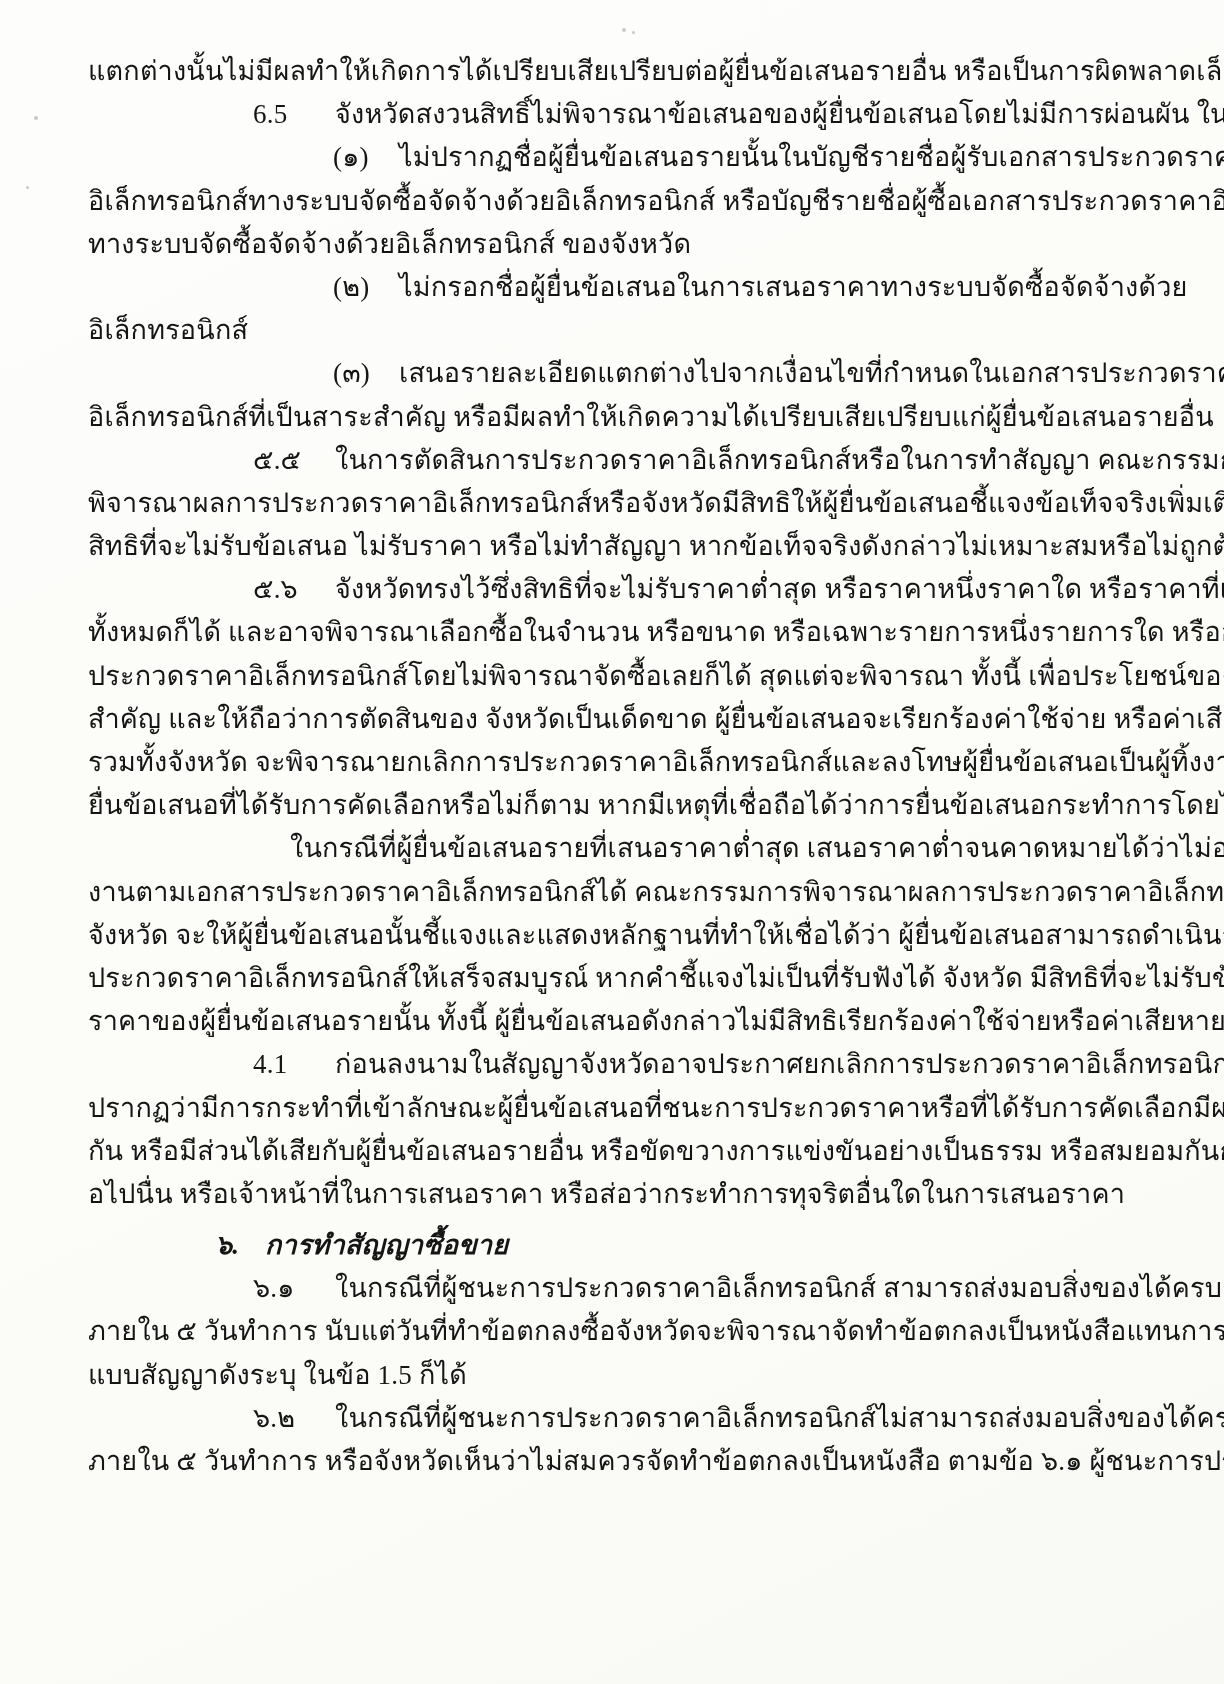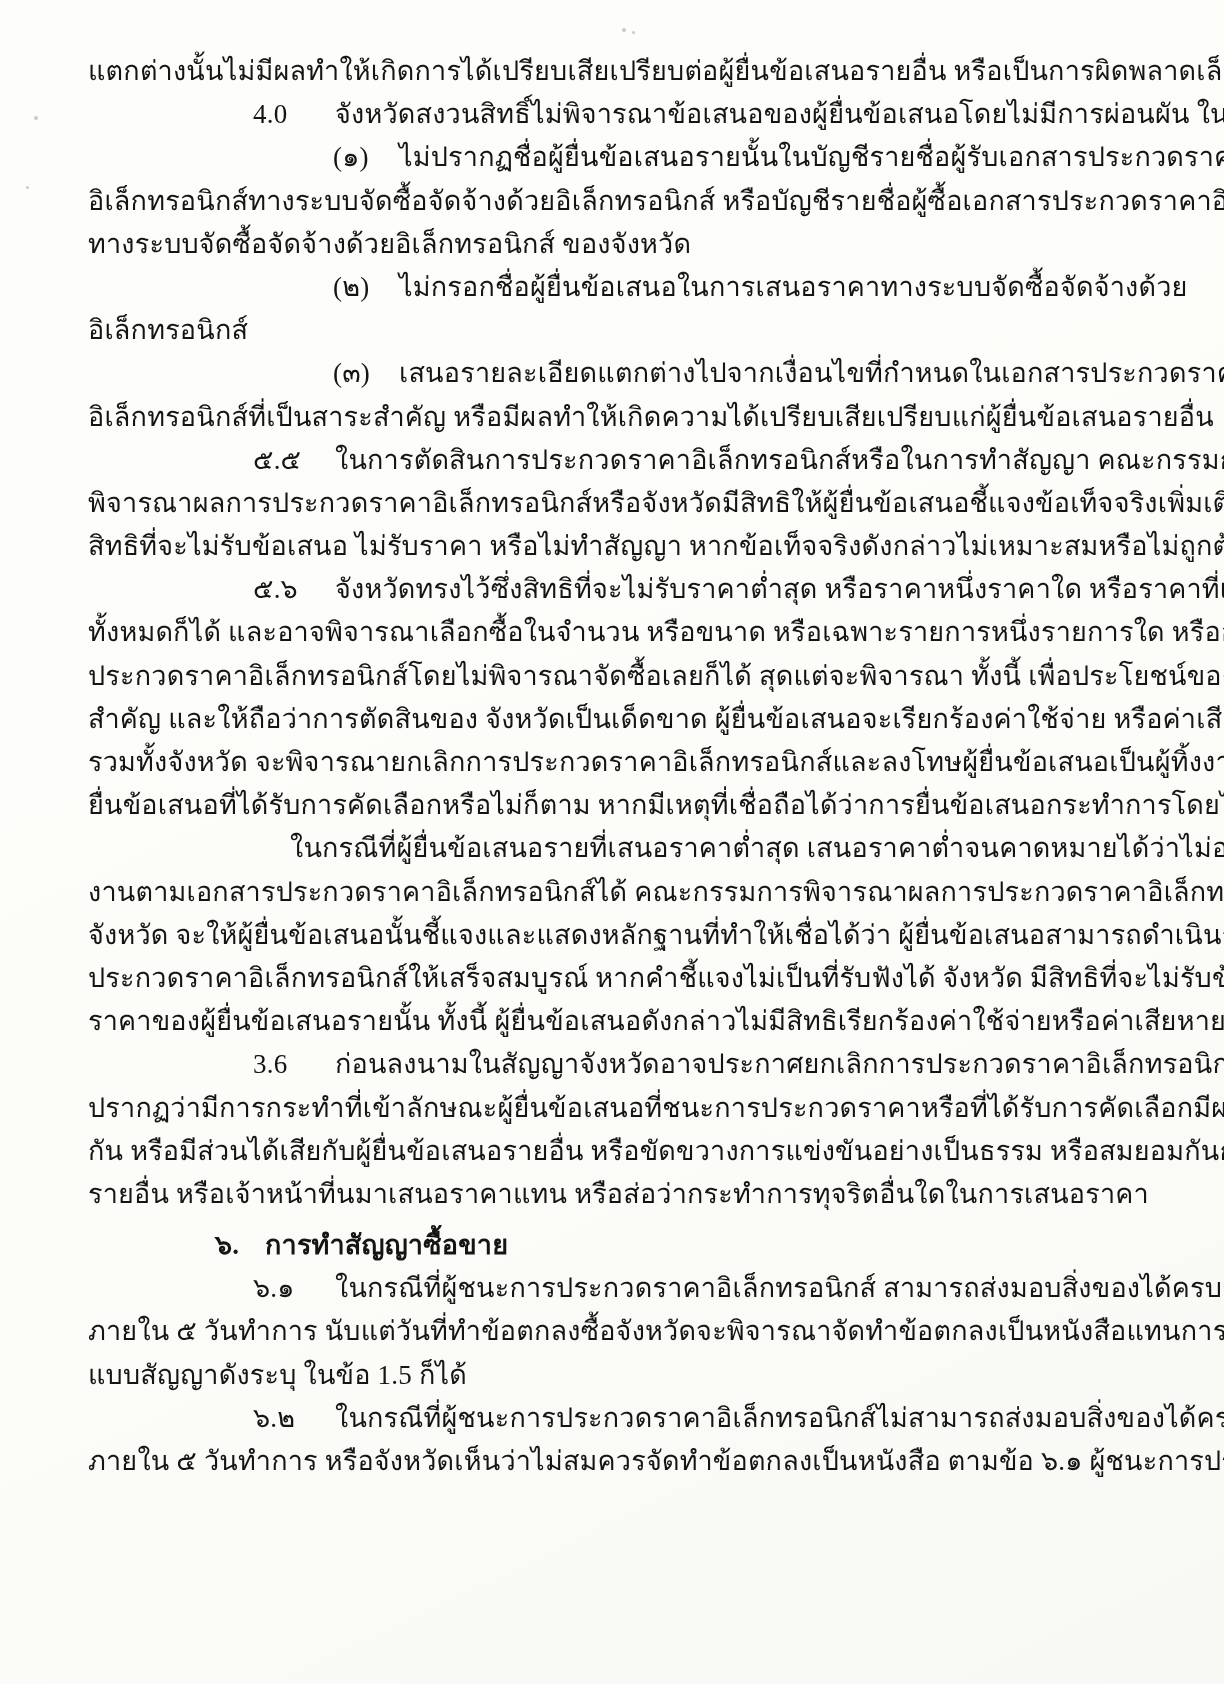--- a/index.html
+++ b/index.html
@@ -29,41 +29,41 @@
     letter-spacing: 0.2px;
   }
   .line.section { padding-left: 165px; }
   .line.item    { padding-left: 245px; }
   .line.para    { padding-left: 202px; }
   .line.heading { padding-left: 127px; margin-top: 8px; }
   .num { display: inline-block; vertical-align: top; }
   .section > .num { width: 82px; }
   .item    > .num { width: 66px; }
   .heading > .num { width: 50px; }
-  .bold { font-weight: bold; }
+  .bold { font-weight: bold; font-style: italic; }
   .speck {
     position: absolute;
     background: #9aa099;
     border-radius: 50%;
     opacity: 0.55;
   }
 </style>
 </head>
 <body>
 
 <div class="page">
 
   <div class="speck" style="left:622px; top:28px; width:4px; height:4px;"></div>
   <div class="speck" style="left:632px; top:31px; width:3px; height:3px;"></div>
   <div class="speck" style="left:34px; top:116px; width:4px; height:4px;"></div>
   <div class="speck" style="left:26px; top:186px; width:3px; height:3px;"></div>
 
   <div class="lines">
       <div class="line none"><span class="txt">แตกต่างนั้นไม่มีผลทำให้เกิดการได้เปรียบเสียเปรียบต่อผู้ยื่นข้อเสนอรายอื่น หรือเป็นการผิดพลาดเล็กน้อย คณะกรรม</span></div>
-      <div class="line section"><span class="num">4.0</span><span class="txt">จังหวัดสงวนสิทธิ์ไม่พิจารณาข้อเสนอของผู้ยื่นข้อเสนอโดยไม่มีการผ่อนผัน ในกรณีดัง</span></div>
+      <div class="line section"><span class="num">6.5</span><span class="txt">จังหวัดสงวนสิทธิ์ไม่พิจารณาข้อเสนอของผู้ยื่นข้อเสนอโดยไม่มีการผ่อนผัน ในกรณีดัง</span></div>
       <div class="line item"><span class="num">(๑)</span><span class="txt">ไม่ปรากฏชื่อผู้ยื่นข้อเสนอรายนั้นในบัญชีรายชื่อผู้รับเอกสารประกวดราคา</span></div>
       <div class="line none"><span class="txt">อิเล็กทรอนิกส์ทางระบบจัดซื้อจัดจ้างด้วยอิเล็กทรอนิกส์ หรือบัญชีรายชื่อผู้ซื้อเอกสารประกวดราคาอิเล็กทรอนิกส์</span></div>
       <div class="line none"><span class="txt">ทางระบบจัดซื้อจัดจ้างด้วยอิเล็กทรอนิกส์ ของจังหวัด</span></div>
       <div class="line item"><span class="num">(๒)</span><span class="txt">ไม่กรอกชื่อผู้ยื่นข้อเสนอในการเสนอราคาทางระบบจัดซื้อจัดจ้างด้วย</span></div>
       <div class="line none"><span class="txt">อิเล็กทรอนิกส์</span></div>
       <div class="line item"><span class="num">(๓)</span><span class="txt">เสนอรายละเอียดแตกต่างไปจากเงื่อนไขที่กำหนดในเอกสารประกวดราคา</span></div>
       <div class="line none"><span class="txt">อิเล็กทรอนิกส์ที่เป็นสาระสำคัญ หรือมีผลทำให้เกิดความได้เปรียบเสียเปรียบแก่ผู้ยื่นข้อเสนอรายอื่น</span></div>
       <div class="line section"><span class="num">๕.๕</span><span class="txt">ในการตัดสินการประกวดราคาอิเล็กทรอนิกส์หรือในการทำสัญญา คณะกรรมการ</span></div>
       <div class="line none"><span class="txt">พิจารณาผลการประกวดราคาอิเล็กทรอนิกส์หรือจังหวัดมีสิทธิให้ผู้ยื่นข้อเสนอชี้แจงข้อเท็จจริงเพิ่มเติมได้ จังหวัด มี</span></div>
       <div class="line none"><span class="txt">สิทธิที่จะไม่รับข้อเสนอ ไม่รับราคา หรือไม่ทำสัญญา หากข้อเท็จจริงดังกล่าวไม่เหมาะสมหรือไม่ถูกต้อง</span></div>
@@ -71,24 +71,24 @@
       <div class="line none"><span class="txt">ทั้งหมดก็ได้ และอาจพิจารณาเลือกซื้อในจำนวน หรือขนาด หรือเฉพาะรายการหนึ่งรายการใด หรืออาจจะยกเลิกการ</span></div>
       <div class="line none"><span class="txt">ประกวดราคาอิเล็กทรอนิกส์โดยไม่พิจารณาจัดซื้อเลยก็ได้ สุดแต่จะพิจารณา ทั้งนี้ เพื่อประโยชน์ของทางราชการเป็น</span></div>
       <div class="line none"><span class="txt">สำคัญ และให้ถือว่าการตัดสินของ จังหวัดเป็นเด็ดขาด ผู้ยื่นข้อเสนอจะเรียกร้องค่าใช้จ่าย หรือค่าเสียหายใดๆ มิได้</span></div>
       <div class="line none"><span class="txt">รวมทั้งจังหวัด จะพิจารณายกเลิกการประกวดราคาอิเล็กทรอนิกส์และลงโทษผู้ยื่นข้อเสนอเป็นผู้ทิ้งงาน ไม่ว่าจะเป็นผู้</span></div>
       <div class="line none"><span class="txt">ยื่นข้อเสนอที่ได้รับการคัดเลือกหรือไม่ก็ตาม หากมีเหตุที่เชื่อถือได้ว่าการยื่นข้อเสนอกระทำการโดยไม่สุจริต เช่น การ</span></div>
       <div class="line para"><span class="txt">ในกรณีที่ผู้ยื่นข้อเสนอรายที่เสนอราคาต่ำสุด เสนอราคาต่ำจนคาดหมายได้ว่าไม่อาจดำเนิน</span></div>
       <div class="line none"><span class="txt">งานตามเอกสารประกวดราคาอิเล็กทรอนิกส์ได้ คณะกรรมการพิจารณาผลการประกวดราคาอิเล็กทรอนิกส์หรือ</span></div>
       <div class="line none"><span class="txt">จังหวัด จะให้ผู้ยื่นข้อเสนอนั้นชี้แจงและแสดงหลักฐานที่ทำให้เชื่อได้ว่า ผู้ยื่นข้อเสนอสามารถดำเนินการตามเอกสาร</span></div>
       <div class="line none"><span class="txt">ประกวดราคาอิเล็กทรอนิกส์ให้เสร็จสมบูรณ์ หากคำชี้แจงไม่เป็นที่รับฟังได้ จังหวัด มีสิทธิที่จะไม่รับข้อเสนอหรือไม่รับ</span></div>
       <div class="line none"><span class="txt">ราคาของผู้ยื่นข้อเสนอรายนั้น ทั้งนี้ ผู้ยื่นข้อเสนอดังกล่าวไม่มีสิทธิเรียกร้องค่าใช้จ่ายหรือค่าเสียหายใดๆ จากจังหวัด</span></div>
-      <div class="line section"><span class="num">3.6</span><span class="txt">ก่อนลงนามในสัญญาจังหวัดอาจประกาศยกเลิกการประกวดราคาอิเล็กทรอนิกส์ หาก</span></div>
+      <div class="line section"><span class="num">4.1</span><span class="txt">ก่อนลงนามในสัญญาจังหวัดอาจประกาศยกเลิกการประกวดราคาอิเล็กทรอนิกส์ หาก</span></div>
       <div class="line none"><span class="txt">ปรากฏว่ามีการกระทำที่เข้าลักษณะผู้ยื่นข้อเสนอที่ชนะการประกวดราคาหรือที่ได้รับการคัดเลือกมีผลประโยชน์ร่วม</span></div>
       <div class="line none"><span class="txt">กัน หรือมีส่วนได้เสียกับผู้ยื่นข้อเสนอรายอื่น หรือขัดขวางการแข่งขันอย่างเป็นธรรม หรือสมยอมกันกับผู้ยื่นข้อเสนอ</span></div>
-      <div class="line none"><span class="txt">รายอื่น หรือเจ้าหน้าที่นมาเสนอราคาแทน หรือส่อว่ากระทำการทุจริตอื่นใดในการเสนอราคา</span></div>
+      <div class="line none"><span class="txt">อไปนื่น หรือเจ้าหน้าที่ในการเสนอราคา หรือส่อว่ากระทำการทุจริตอื่นใดในการเสนอราคา</span></div>
       <div class="line heading bold"><span class="num">๖.</span><span class="txt">การทำสัญญาซื้อขาย</span></div>
       <div class="line section"><span class="num">๖.๑</span><span class="txt">ในกรณีที่ผู้ชนะการประกวดราคาอิเล็กทรอนิกส์ สามารถส่งมอบสิ่งของได้ครบถ้วน</span></div>
       <div class="line none"><span class="txt">ภายใน ๕ วันทำการ นับแต่วันที่ทำข้อตกลงซื้อจังหวัดจะพิจารณาจัดทำข้อตกลงเป็นหนังสือแทนการทำสัญญาตาม</span></div>
       <div class="line none"><span class="txt">แบบสัญญาดังระบุ ในข้อ 1.5 ก็ได้</span></div>
       <div class="line section"><span class="num">๖.๒</span><span class="txt">ในกรณีที่ผู้ชนะการประกวดราคาอิเล็กทรอนิกส์ไม่สามารถส่งมอบสิ่งของได้ครบถ้วน</span></div>
       <div class="line none"><span class="txt">ภายใน ๕ วันทำการ หรือจังหวัดเห็นว่าไม่สมควรจัดทำข้อตกลงเป็นหนังสือ ตามข้อ ๖.๑ ผู้ชนะการประกวดราคา</span></div>
     </div>
 </div>
 
 </body></html>

